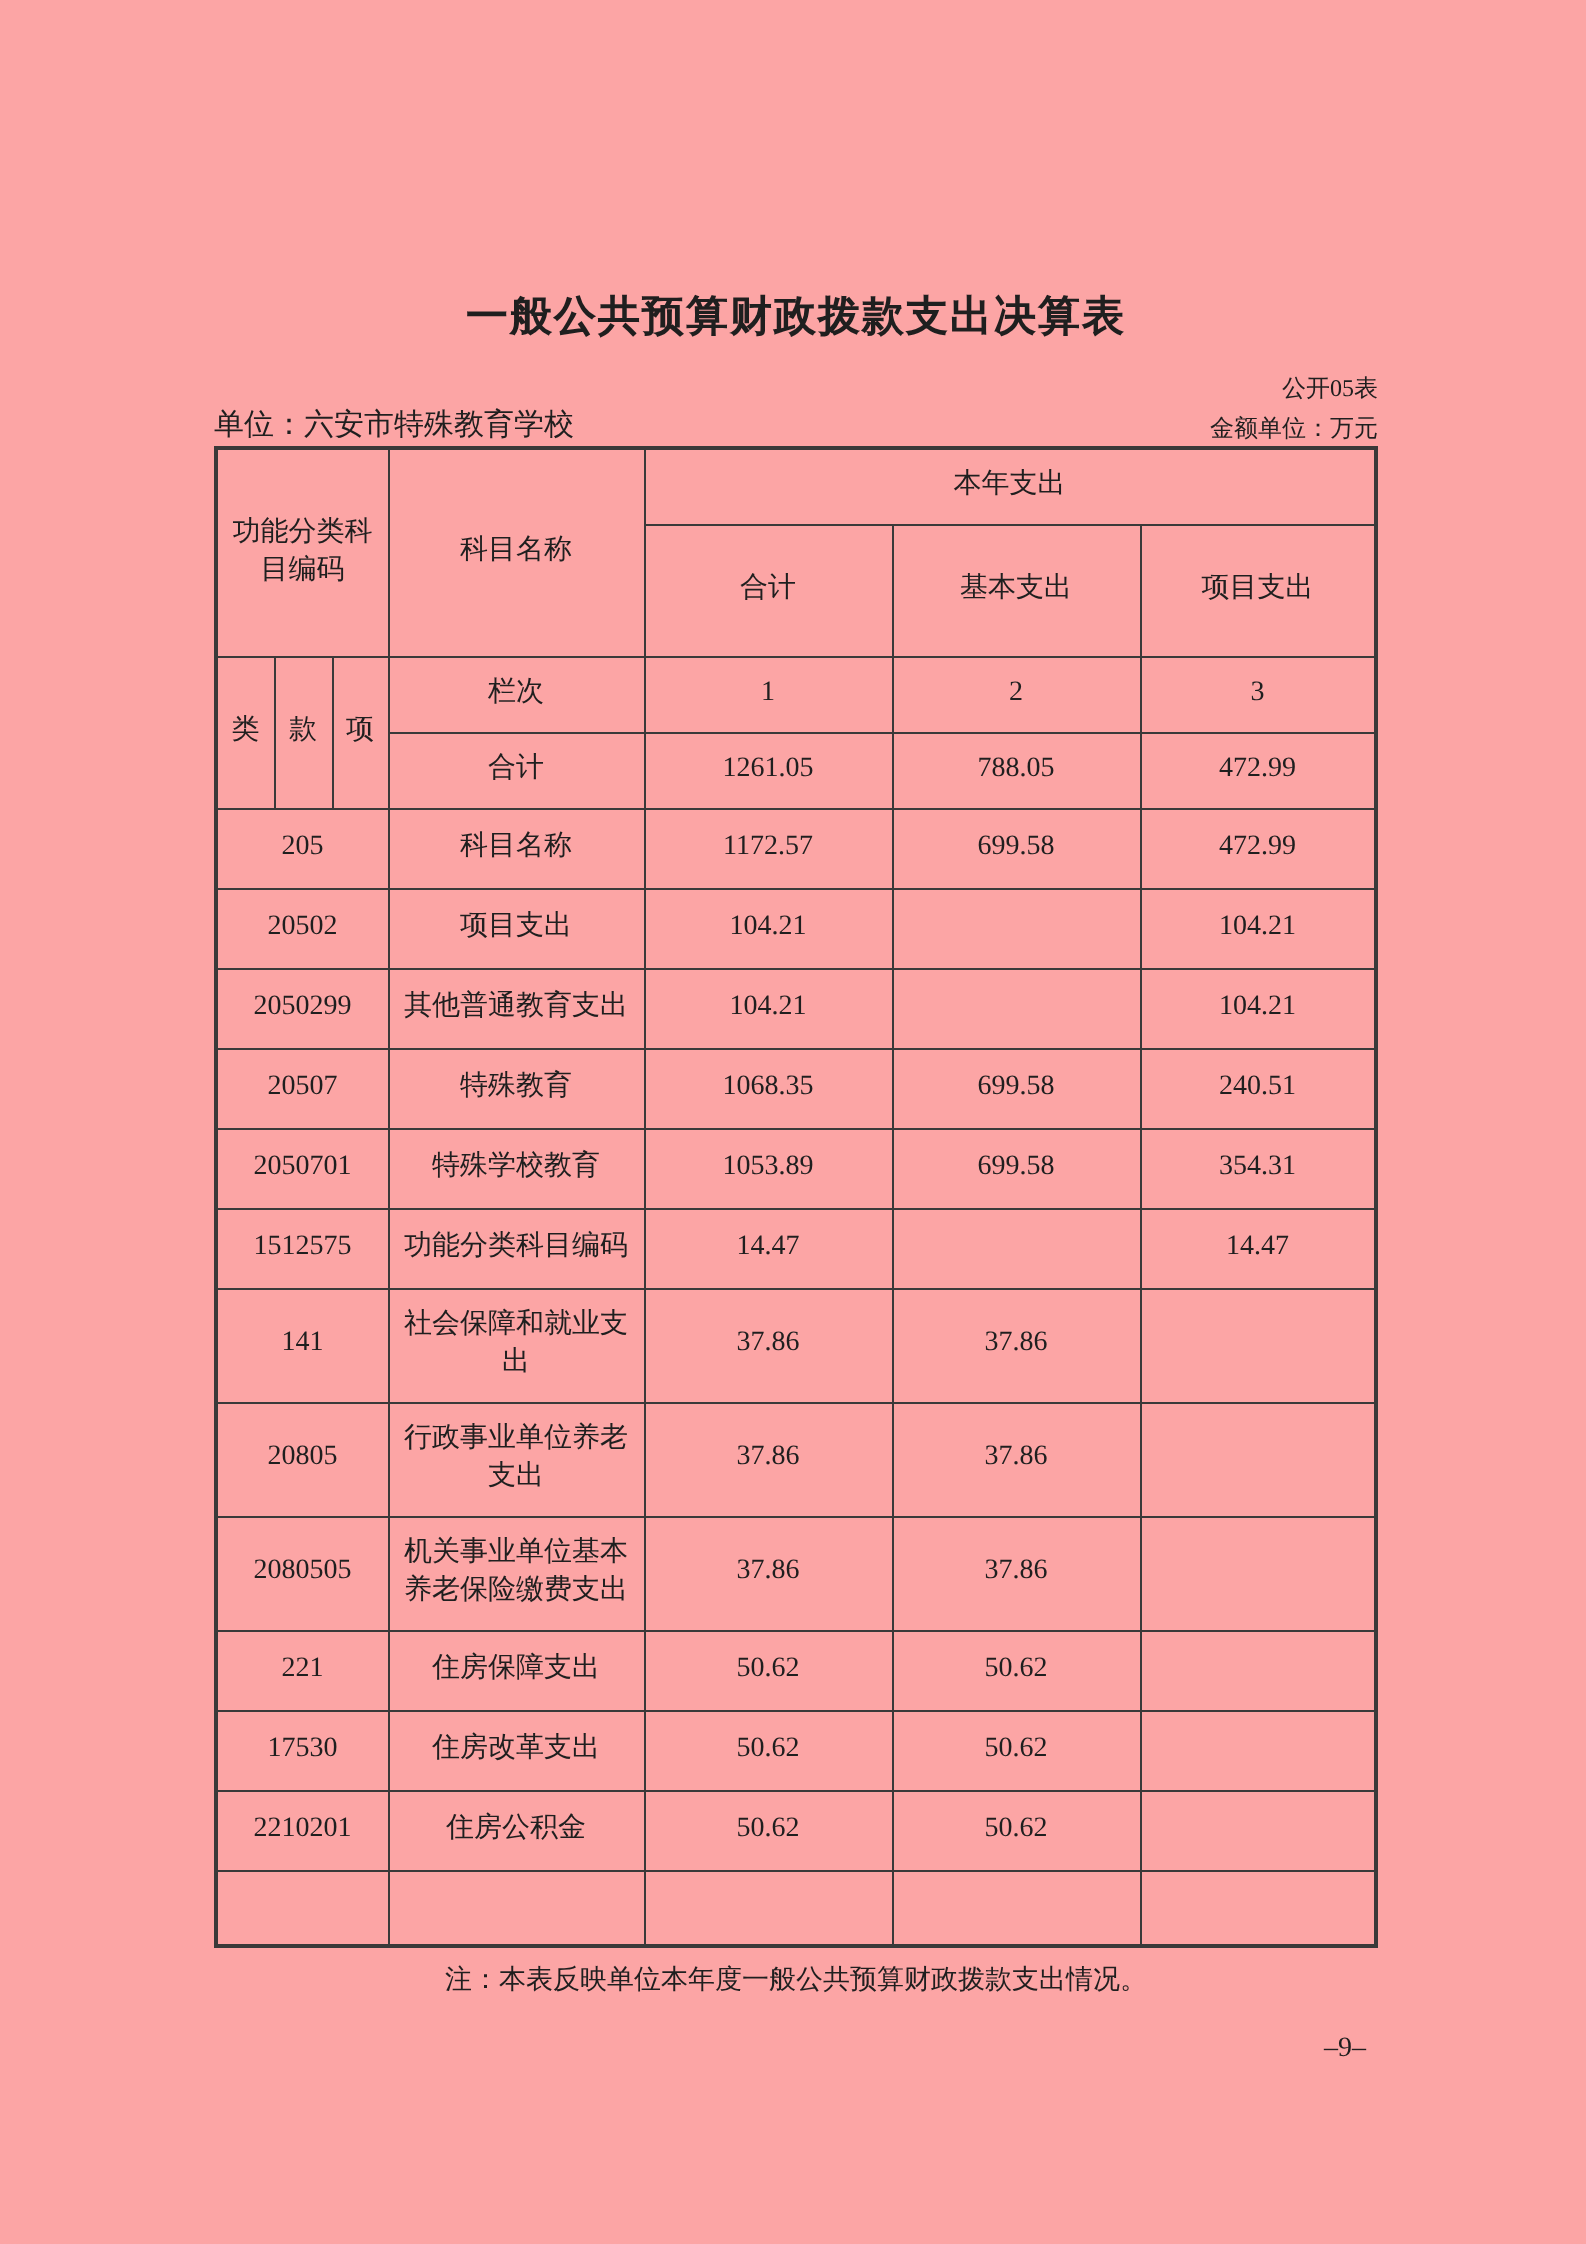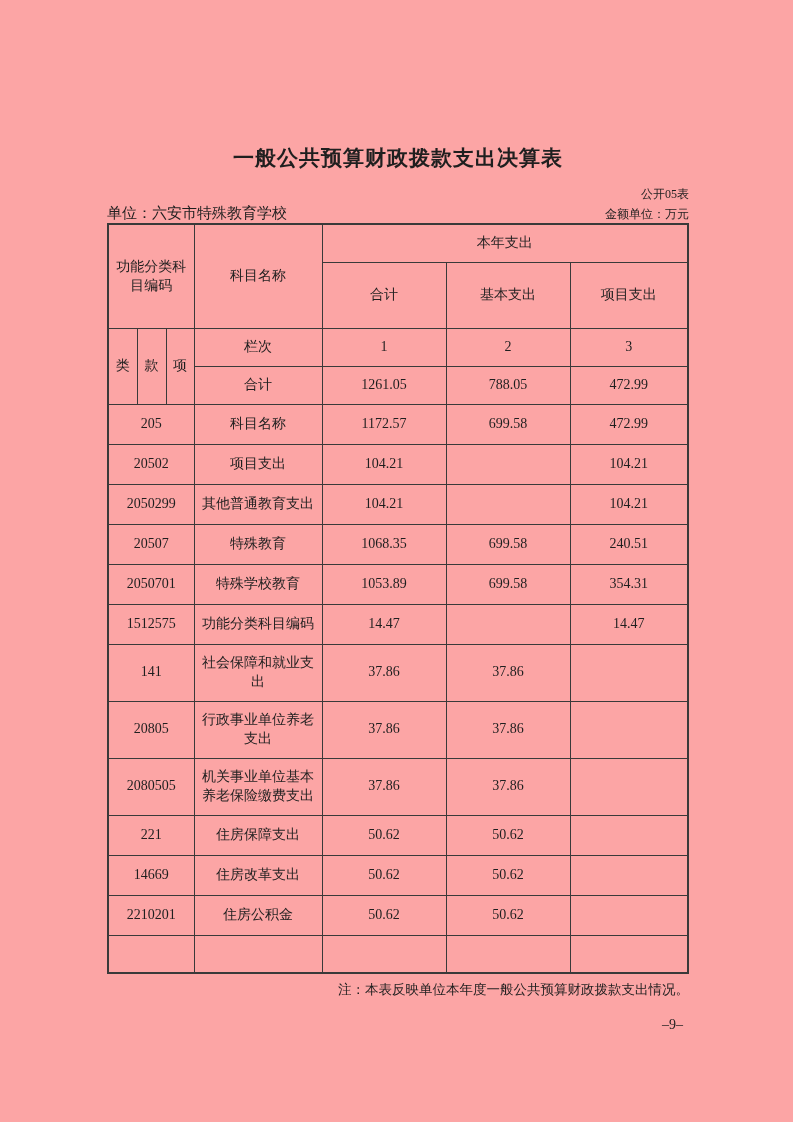--- a/index.html
+++ b/index.html
@@ -57,21 +57,21 @@
   tr.h1{height:38px;}
   tr.h2{height:66px;}
   tr.h3{height:38px;}
   tr.h4{height:38px;}
   tr.r-single{height:40px;}
   tr.r-double{height:57px;}
   tr.r-empty{height:38px;}
   .note{
     margin-top:7px;
     font-size:13.5px;
-    text-align:right;
+    text-align:center;
   }
   .page-number{
     margin-top:18px;
     text-align:right;
     font-size:14px;
     padding-right:6px;
   }
 </style>
 </head>
 <body>
@@ -188,21 +188,21 @@
         <td></td>
       </tr>
       <tr class="r-single">
         <td colspan="3">221</td>
         <td class="name">住房保障支出</td>
         <td>50.62</td>
         <td>50.62</td>
         <td></td>
       </tr>
       <tr class="r-single">
-        <td colspan="3">14669</td>
+        <td colspan="3">17530</td>
         <td class="name">住房改革支出</td>
         <td>50.62</td>
         <td>50.62</td>
         <td></td>
       </tr>
       <tr class="r-single">
         <td colspan="3">2210201</td>
         <td class="name">住房公积金</td>
         <td>50.62</td>
         <td>50.62</td>

